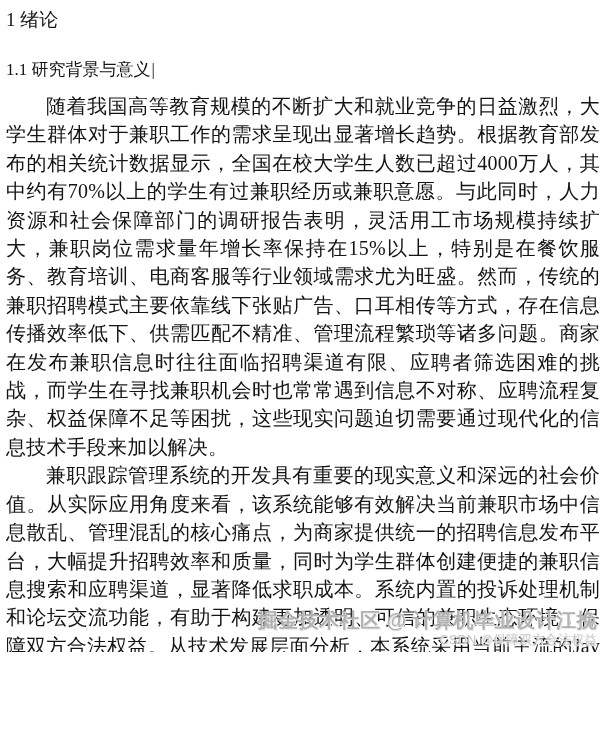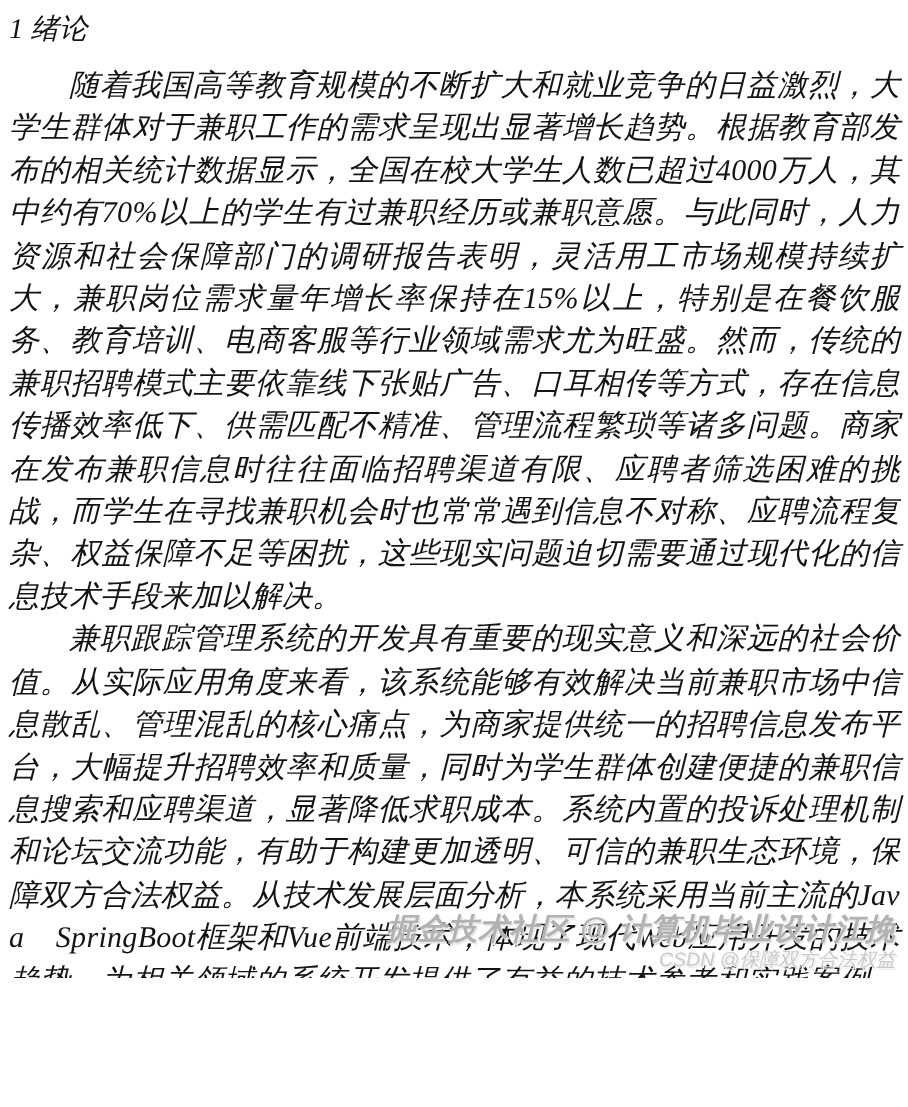--- a/index.html
+++ b/index.html
@@ -10,21 +10,20 @@
   .page {
     position: relative;
     width: 605px;
     height: 652px;
     box-sizing: border-box;
     padding: 9px 5px 0 6px;
     background: #ffffff;
     color: #141414;
     font-family: "Liberation Serif", "DejaVu Serif", serif;
     overflow: hidden;
-    font-style: italic;
   }
   .h1 {
     font-size: 19px;
     line-height: 22px;
     font-weight: normal;
     margin: 0;
   }
   .h2 {
     font-size: 17px;
     line-height: 20px;
@@ -76,20 +75,21 @@
     text-shadow: 1px 1px 0 #eeeeee;
   }
 </style>
 </head>
 <body>
 
 <div class="page">
 
   <h1 class="h1">1 绪论</h1>
 
+  <h2 class="h2"><span>1.1 研究背景与意义</span><span class="cursor">|</span></h2>
 
   <p class="para p1">随着我国高等教育规模的不断扩大和就业竞争的日益激烈，大学生群体对于兼职工作的需求呈现出显著增长趋势。根据教育部发布的相关统计数据显示，全国在校大学生人数已超过4000万人，其中约有70%以上的学生有过兼职经历或兼职意愿。与此同时，人力资源和社会保障部门的调研报告表明，灵活用工市场规模持续扩大，兼职岗位需求量年增长率保持在15%以上，特别是在餐饮服务、教育培训、电商客服等行业领域需求尤为旺盛。然而，传统的兼职招聘模式主要依靠线下张贴广告、口耳相传等方式，存在信息传播效率低下、供需匹配不精准、管理流程繁琐等诸多问题。商家在发布兼职信息时往往面临招聘渠道有限、应聘者筛选困难的挑战，而学生在寻找兼职机会时也常常遇到信息不对称、应聘流程复杂、权益保障不足等困扰，这些现实问题迫切需要通过现代化的信息技术手段来加以解决。</p>
 
   <p class="para p2">兼职跟踪管理系统的开发具有重要的现实意义和深远的社会价值。从实际应用角度来看，该系统能够有效解决当前兼职市场中信息散乱、管理混乱的核心痛点，为商家提供统一的招聘信息发布平台，大幅提升招聘效率和质量，同时为学生群体创建便捷的兼职信息搜索和应聘渠道，显著降低求职成本。系统内置的投诉处理机制和论坛交流功能，有助于构建更加透明、可信的兼职生态环境，保障双方合法权益。从技术发展层面分析，本系统采用当前主流的Java&nbsp;&nbsp;&nbsp;&nbsp;SpringBoot框架和Vue前端技术，体现了现代Web应用开发的技术趋势，为相关领域的系统开发提供了有益的技术参考和实践案例。从社会效益角度考虑，该系统的推广应用有望促进兼职市场的规范化发展，提高劳动力资源配置效率，为缓解大学生就业压力、促进灵活就业发挥积极作用，同时也为传统招聘行业的数字化转型升级提供了新的思路和方向。</p>
 
   <h2 class="h2 second">1.2 国内外研究现状</h2>
 
   <div class="watermark">
     <div class="wm-line1">掘金技术社区 @ 计算机毕业设计江挽</div>
     <div class="wm-line2">CSDN @保障双方合法权益</div>

